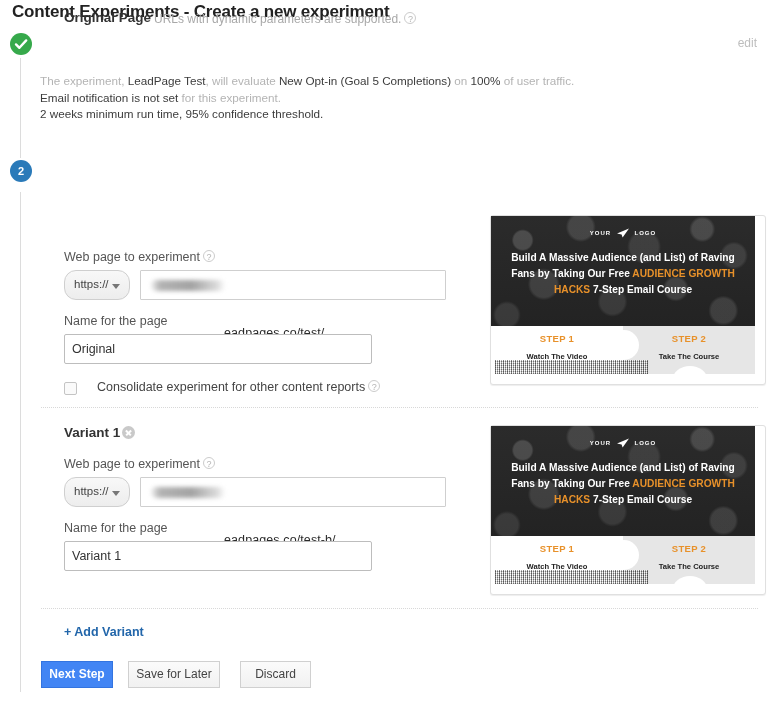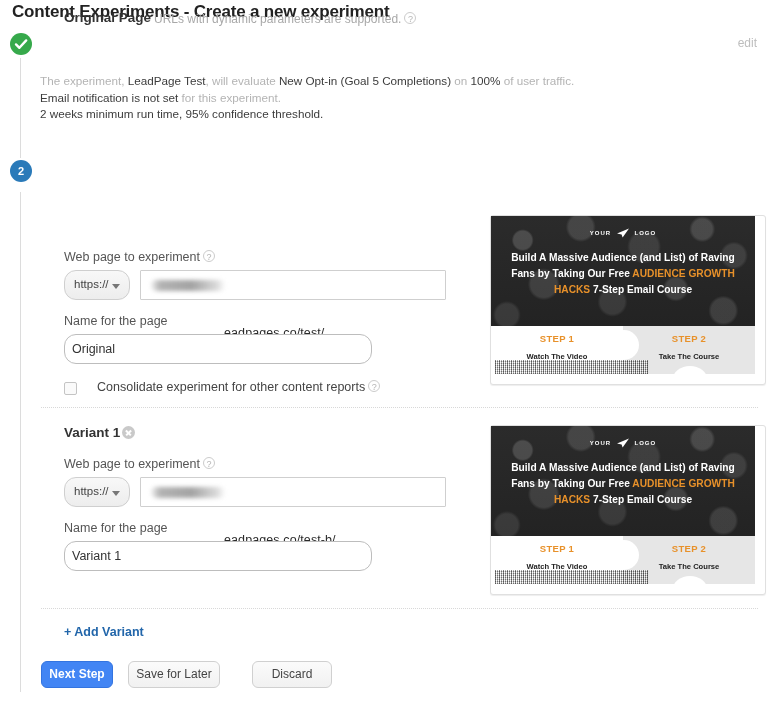--- a/index.html
+++ b/index.html
@@ -205,21 +205,21 @@
     margin-top: 48px;
   }
   .name-input {
     position: absolute;
     left: 64px;
     width: 308px;
     height: 30px;
     border: 1px solid #bdbdbd;
     background: #ffffff;
     box-sizing: border-box;
-    border-radius: 12px;
+    border-radius: 2px;
     font-size: 12.5px;
     color: #333333;
   }
   .name-input .val { position: absolute; left: 7px; top: 7px; }
 
   .row-url-o   { top: 270px; }
   .row-name-o  { top: 334px; }
   .row-url-v   { top: 477px; }
   .row-name-v  { top: 541px; }
 
@@ -289,42 +289,42 @@
     font-size: 12.5px;
     font-weight: bold;
     color: #2266aa;
     cursor: pointer;
   }
 
   .btn {
     position: absolute;
     top: 661px;
     height: 27px;
-    border-radius: 6px;
+    border-radius: 0;
     box-sizing: border-box;
     font-size: 12px;
     font-weight: bold;
     text-align: center;
     line-height: 25px;
     cursor: pointer;
   }
   .btn-primary {
     left: 41px; width: 72px;
     background: #4285f4;
     border: 1px solid #3374e0;
     color: #ffffff;
   }
   .btn-default {
     background: linear-gradient(#fbfbfb, #f1f1f1);
     border: 1px solid #d0d0d0;
     color: #444444;
     font-weight: normal;
   }
   .btn-save    { left: 128px; width: 92px; }
-  .btn-discard { left: 252px; width: 80px; }
+  .btn-discard { left: 240px; width: 71px; }
 
   
   .thumb-card {
     position: absolute;
     left: 490px;
     width: 276px;
     height: 170px;
     background: #ffffff;
     border: 1px solid #e0e0e0;
     border-radius: 3px;

